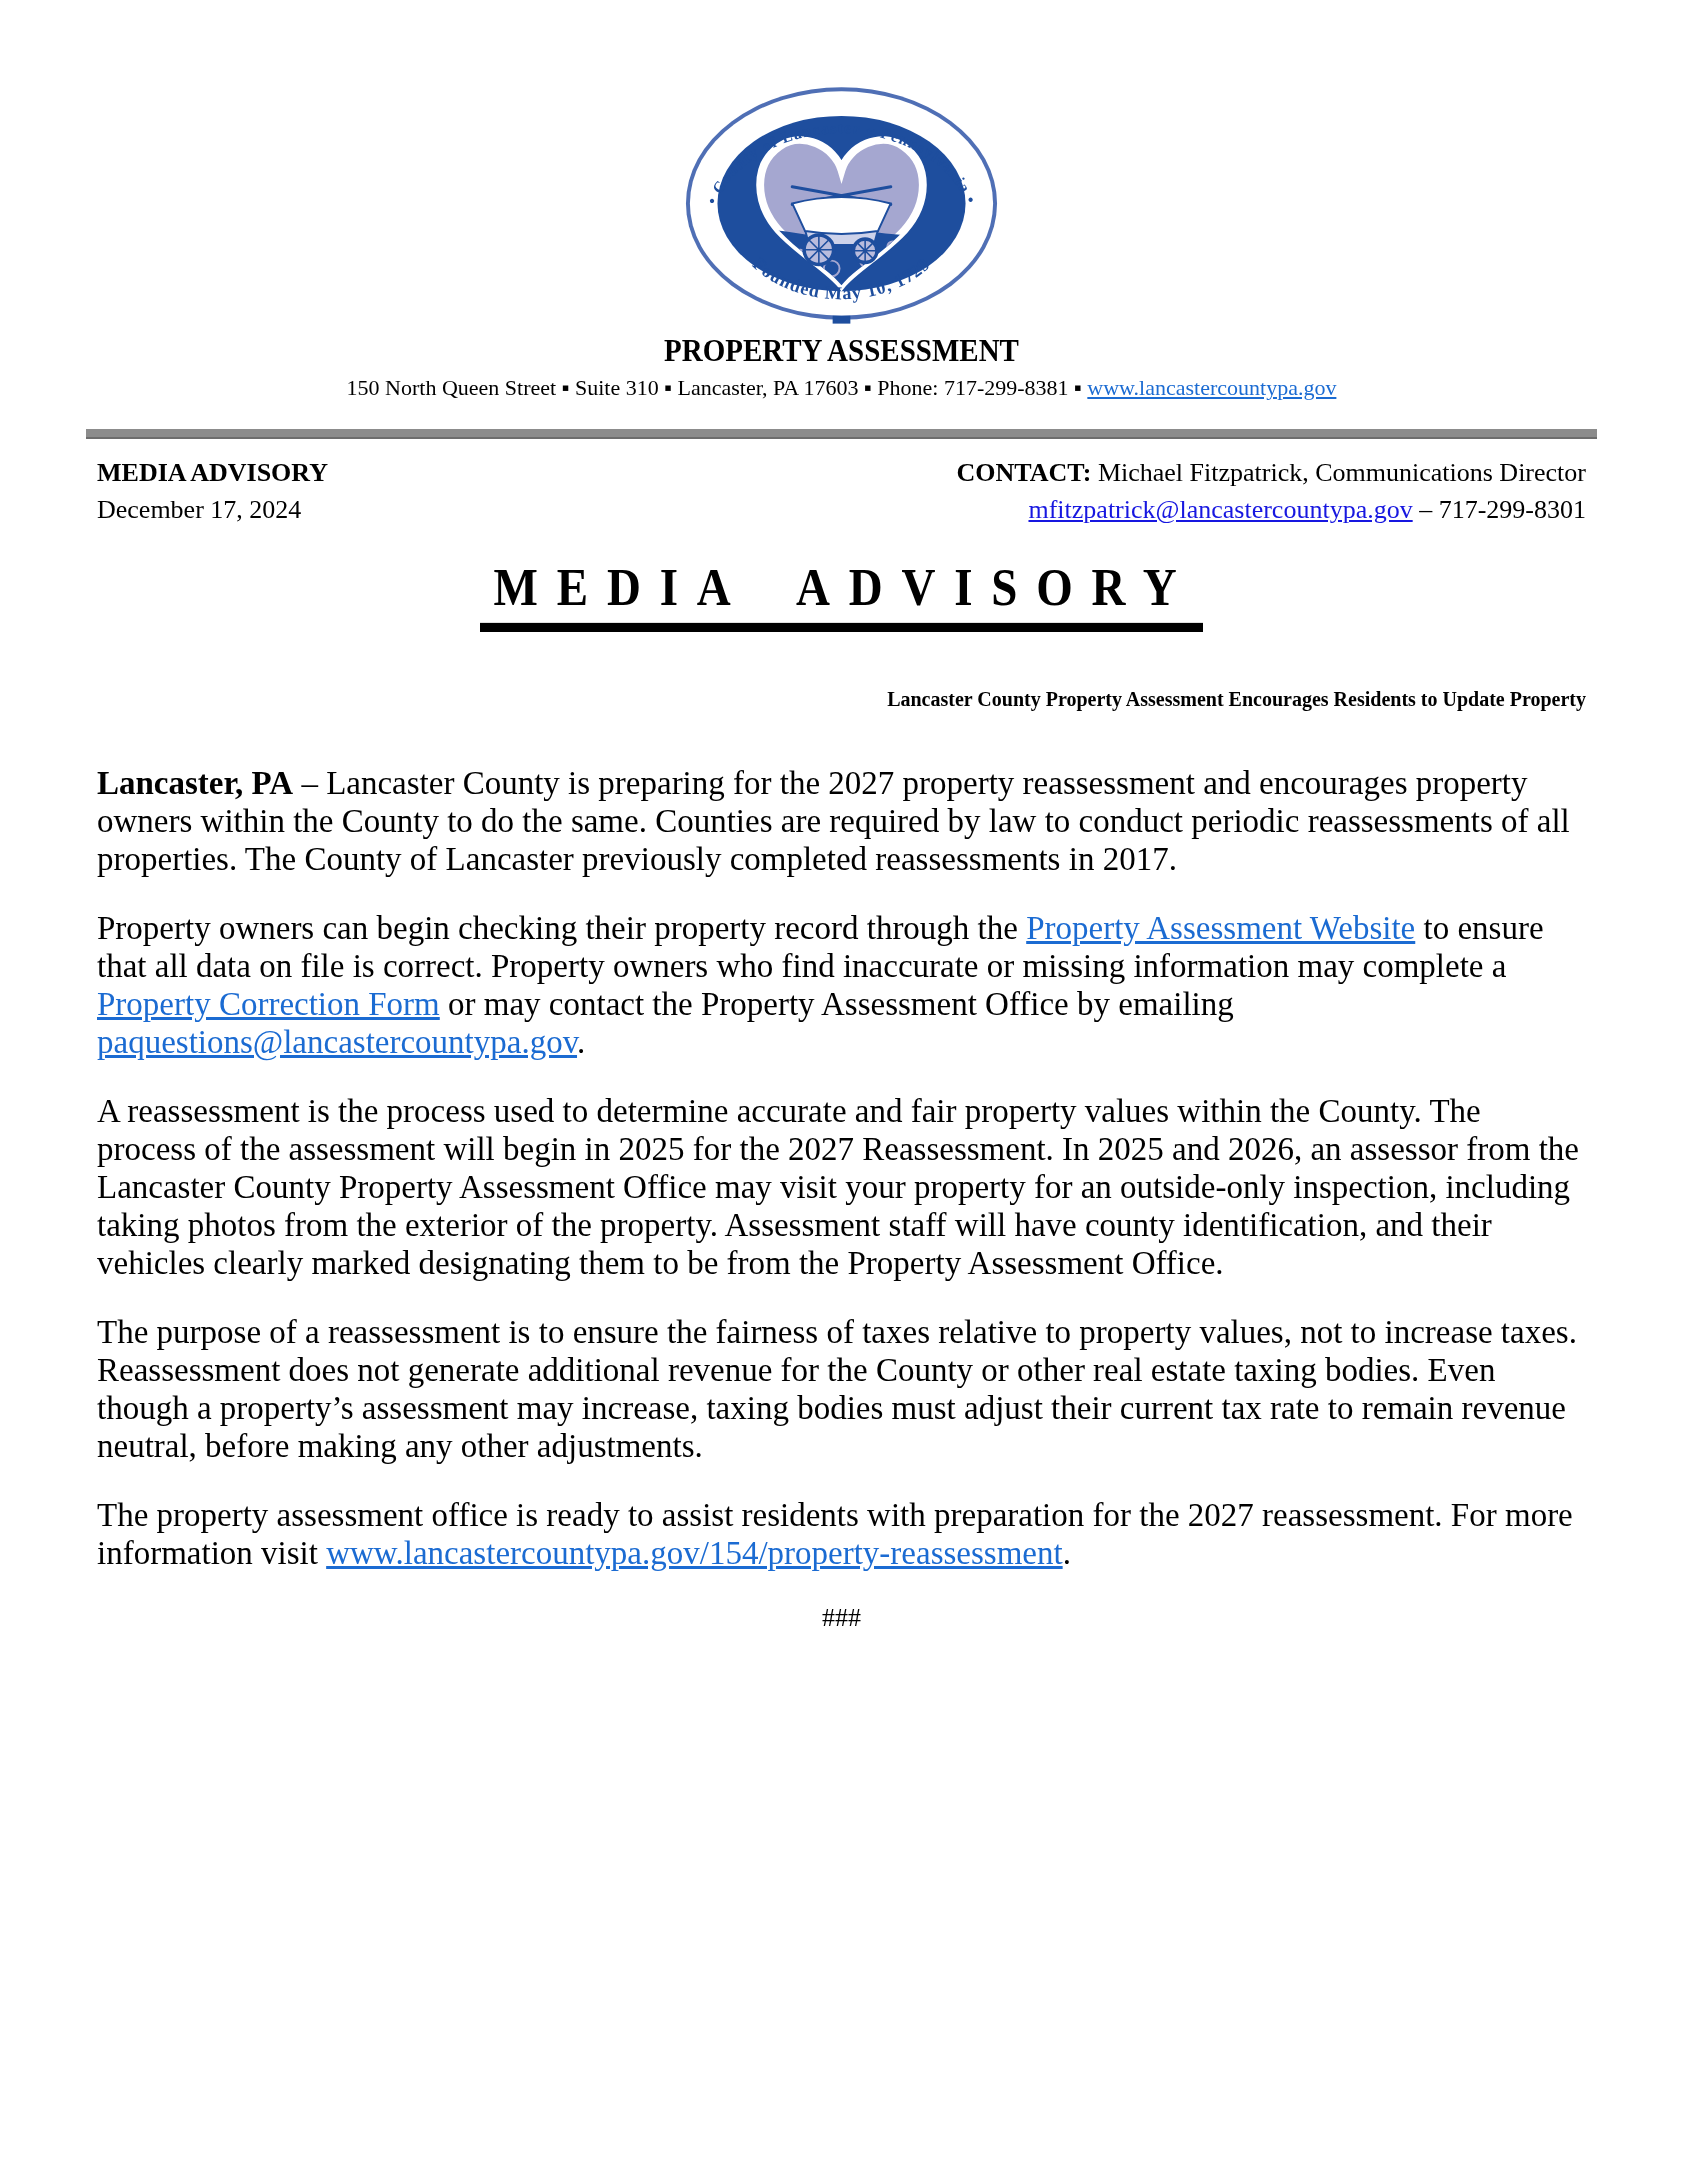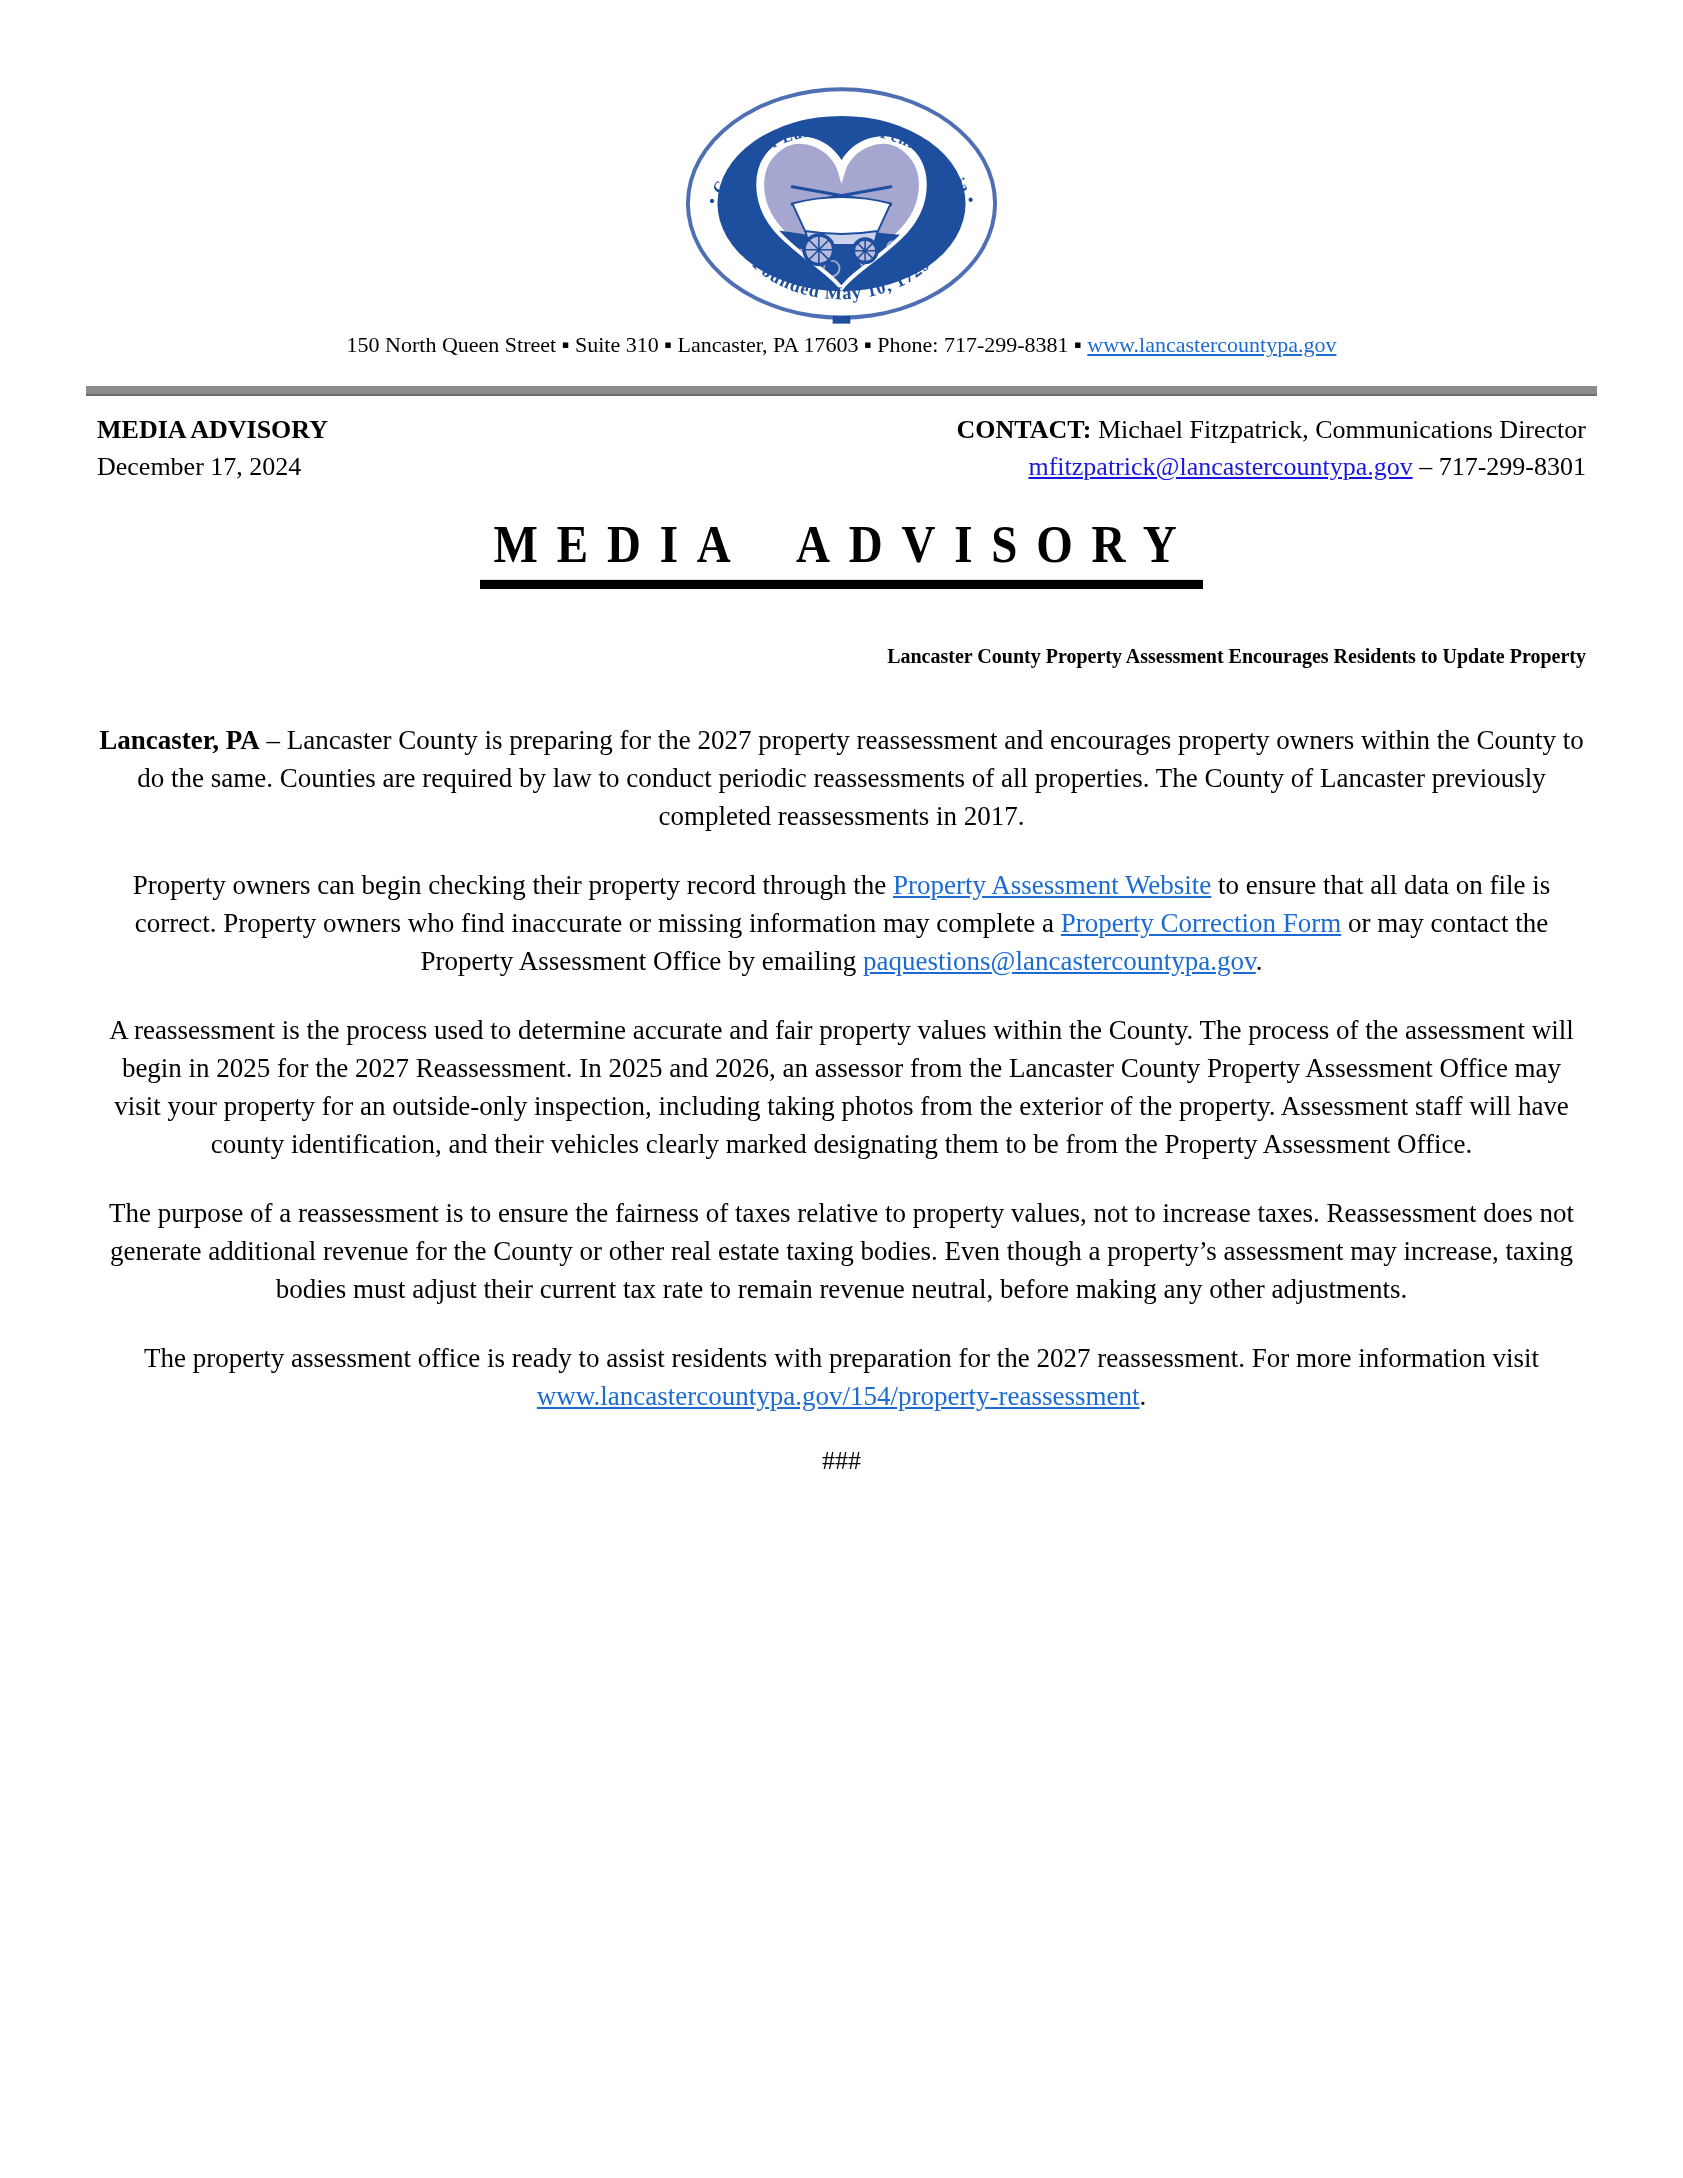--- a/index.html
+++ b/index.html
@@ -65,21 +65,21 @@
     border-bottom:8px solid #000;
     padding:0 8px 5px 14px;
     transform:scale(1,1.14);
     transform-origin:center bottom;
   }
   .subtitle{
     text-align:right;margin-top:47px;
     font-size:20px;line-height:41px;font-weight:bold;
   }
   .bodytext{margin-top:44px;}
-  .bodytext p{font-size:27px;line-height:38px;margin:0 0 31px 0;text-align:center;}
+  .bodytext p{font-size:33px;line-height:38px;margin:0 0 31px 0;text-align:left;}
   .link{text-decoration:underline;cursor:pointer;}
   .steel{color:var(--link-blue);}
   .email{color:var(--email-blue);font-family:Liberation Serif, serif;}
   strong{font-weight:bold;}
   .end-mark{text-align:center;font-size:26px;margin-top:5px;}
 </style>
 </head>
 <body>
 
 <div class="page">
@@ -119,20 +119,23 @@
       <path id="sealTopArc" d="M28,138 A133,102 0 0 1 292,138" fill="none"></path>
       <path id="sealBotArc" d="M52,158 A113,84 0 0 0 268,158" fill="none"></path>
       <text class="arc-top">
         <textPath href="#sealTopArc" startOffset="50%" text-anchor="middle">• County of Lancaster ~ Pennsylvania •</textPath>
       </text>
       <text class="arc-bot">
         <textPath href="#sealBotArc" startOffset="50%" text-anchor="middle">Founded May 10, 1729</textPath>
       </text>
     </svg>
 
+    <div>
+      <h2 class="dept-name">PROPERTY ASSESSMENT</h2>
+    </div>
     <p class="address"><span>150 North Queen Street ▪ Suite 310 ▪ Lancaster, PA 17603 ▪ Phone: 717-299-8381 ▪ </span><a class="link steel">www.lancastercountypa.gov</a></p>
   </header>
 
   <div class="rule"></div>
 
   <div class="meta-row">
     <div class="meta-left">
       <div class="adv-label">MEDIA ADVISORY</div>
       <div>December 17, 2024</div>
     </div>

